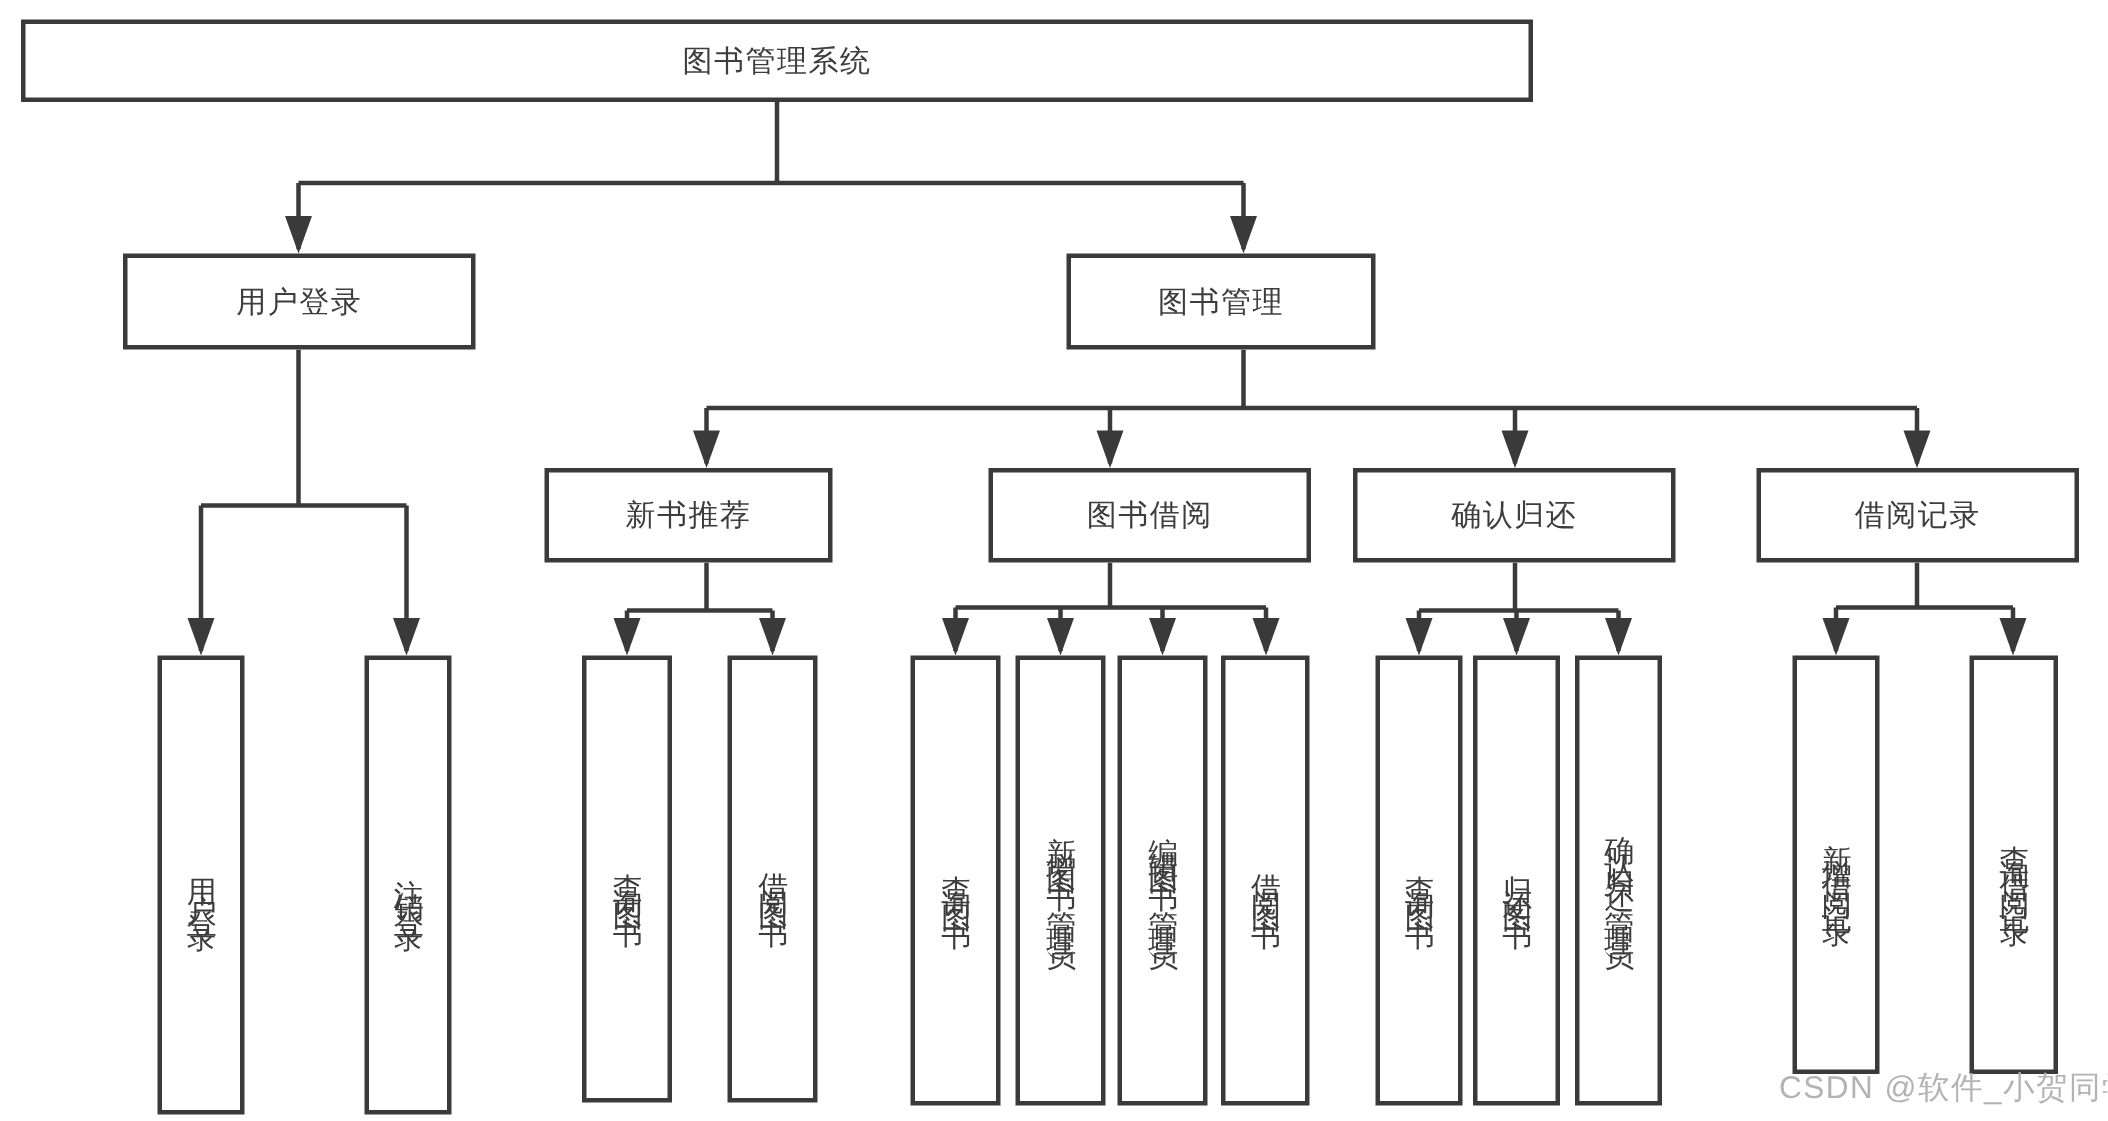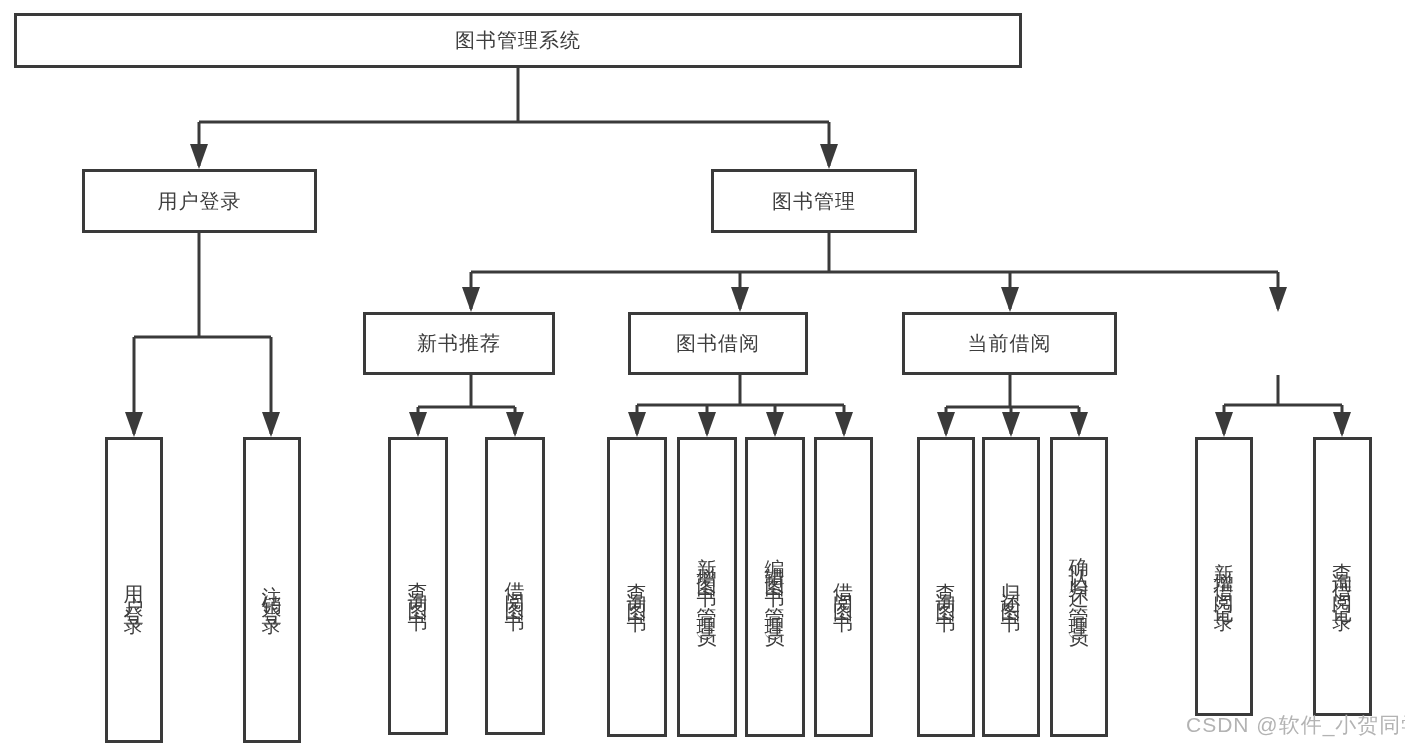--- a/index.html
+++ b/index.html
@@ -116,25 +116,28 @@
   <div class="node" style="left:82px;top:169px;width:235px;height:64px">
     <span>用户登录</span>
   </div>
   <div class="node" style="left:711px;top:169px;width:206px;height:64px">
     <span>图书管理</span>
   </div>
 
   <div class="node" style="left:363px;top:312px;width:192px;height:63px">
     <span>新书推荐</span>
   </div>
-  <div class="node" style="left:628px;top:312px;width:180px;height:63px">
+  <div class="node" style="left:659px;top:312px;width:215px;height:63px">
     <span>图书借阅</span>
   </div>
   <div class="node" style="left:902px;top:312px;width:215px;height:63px">
-    <span>当前借阅</span>
+    <span>确认归还</span>
+  </div>
+  <div class="node" style="left:1171px;top:312px;width:215px;height:63px">
+    <span>借阅记录</span>
   </div>
 
   <div class="node leaf" style="left:105px;top:437px;width:58px;height:306px">
     <span>用户登录</span>
   </div>
   <div class="node leaf" style="left:243px;top:437px;width:58px;height:306px">
     <span>注销登录</span>
   </div>
 
   <div class="node leaf" style="left:388px;top:437px;width:60px;height:298px">

